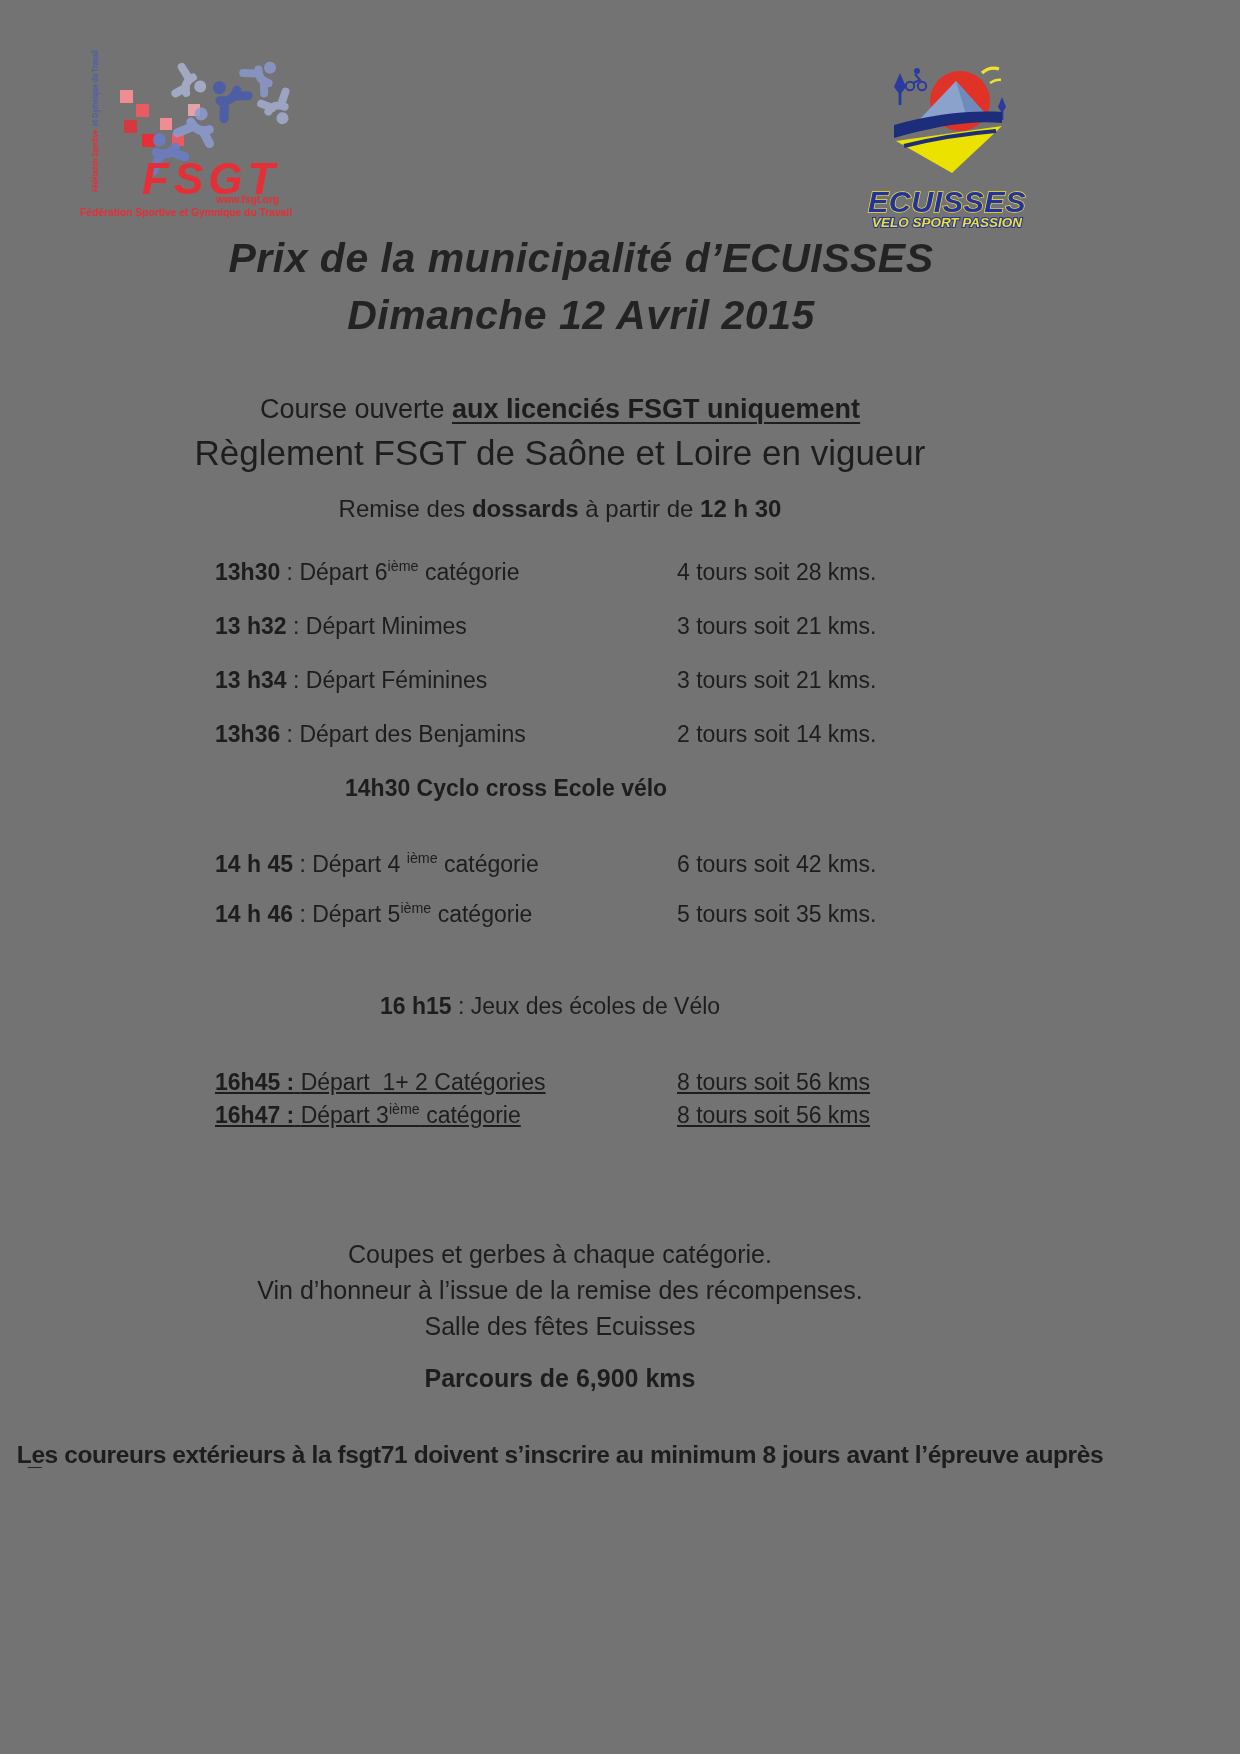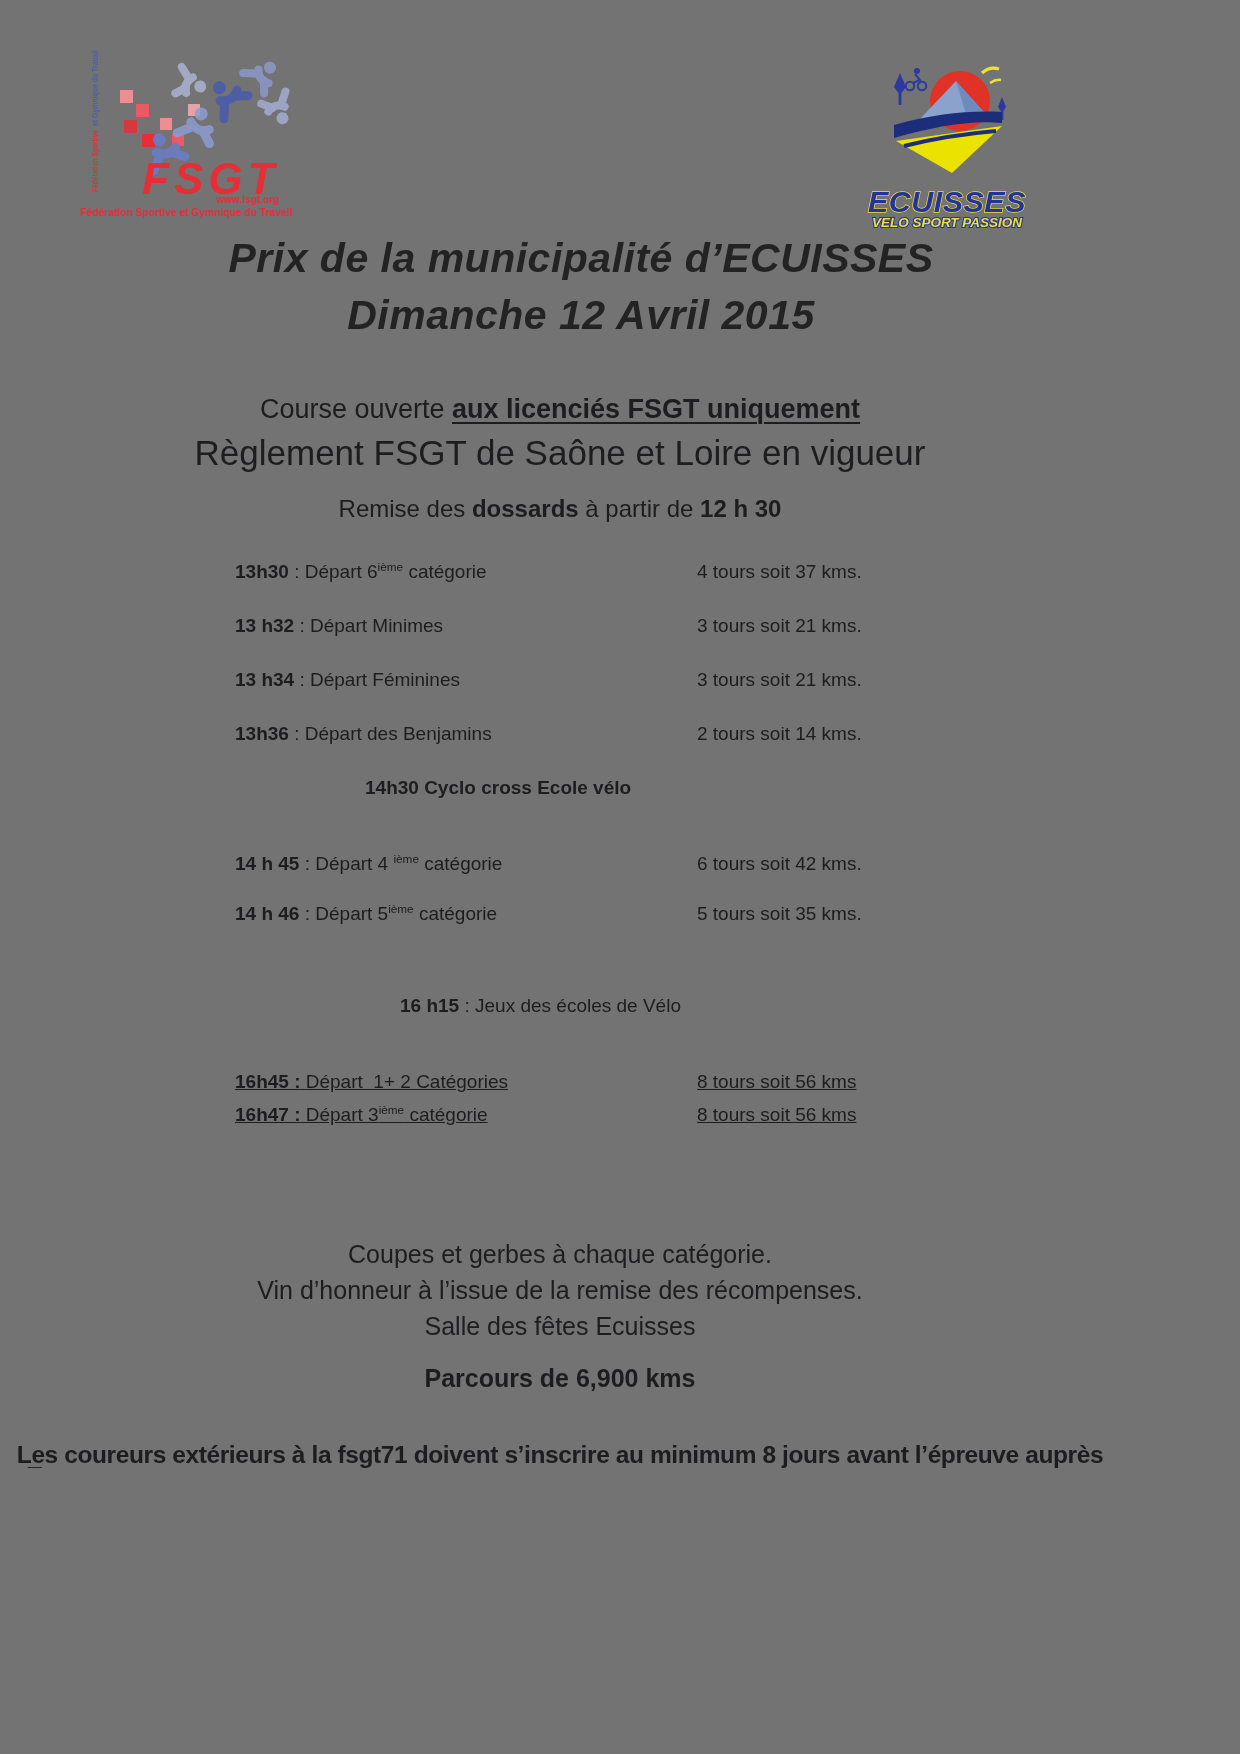--- a/index.html
+++ b/index.html
@@ -17,21 +17,21 @@
   .logo-fsgt { position:absolute; left:68px; top:42px; width:238px; height:178px; }
   .logo-ecuisses { position:absolute; left:860px; top:59px; width:172px; height:172px; }
   
   .content { position:relative; width:1120px; padding-top:230px; }
   .title { text-align:center; font-size:41px; font-weight:bold; font-style:italic; line-height:57px; color:#232323; letter-spacing:0.5px;margin-left:42px; }
   .open-line { margin-top:50px; text-align:center; font-size:27px; }
   .open-em { font-weight:bold; text-decoration:underline; text-decoration-thickness:2px; text-underline-offset:4px; }
   .rule-line { margin-top:8px; text-align:center; font-size:35px; }
   .bib-line { margin-top:22px; text-align:center; font-size:24px; }
   .b { font-weight:bold; }
-  .schedule { margin-top:34px; font-size:19px;padding-left:20px; }
+  .schedule { margin-top:34px; font-size:23px; }
   .srow { display:flex; line-height:30px; margin-bottom:24px; }
   .srow .left { margin-left:215px; width:462px; }
   .srow .right { flex:0 0 auto; }
   sup { font-size:0.62em; vertical-align:super; line-height:0; }
   .cyclo-line { margin:4px 0 46px 345px; line-height:30px;font-weight:bold; }
   .grpB .srow { margin-bottom:20px; }
   .jeux-line { margin:62px 0 0 380px; line-height:30px; }
   .grpC { margin-top:46px; }
   .grpC .srow { margin-bottom:3px;text-decoration:underline; }
   .awards { margin-top:106px; text-align:center; font-size:25px; line-height:36px; }
@@ -153,21 +153,21 @@
     <div class="open-line"><span>Course ouverte </span><span class="open-em">aux licenciés FSGT uniquement</span></div>
 
     <div class="rule-line">Règlement FSGT de Saône et Loire en vigueur</div>
 
     <div class="bib-line"><span>Remise des </span><span class="b">dossards</span><span> à partir de </span><span class="b">12 h 30</span></div>
 
     <div class="schedule">
 
       <div class="srow">
         <div class="left"><span class="b">13h30</span><span> : </span><span>Départ 6</span><sup>ième</sup><span> catégorie</span></div>
-        <div class="right">4 tours soit 37 kms.</div>
+        <div class="right">4 tours soit 28 kms.</div>
       </div>
       <div class="srow">
         <div class="left"><span class="b">13 h32</span><span> : </span><span>Départ Minimes</span><sup></sup><span></span></div>
         <div class="right">3 tours soit 21 kms.</div>
       </div>
       <div class="srow">
         <div class="left"><span class="b">13 h34</span><span> : </span><span>Départ Féminines</span><sup></sup><span></span></div>
         <div class="right">3 tours soit 21 kms.</div>
       </div>
       <div class="srow">

